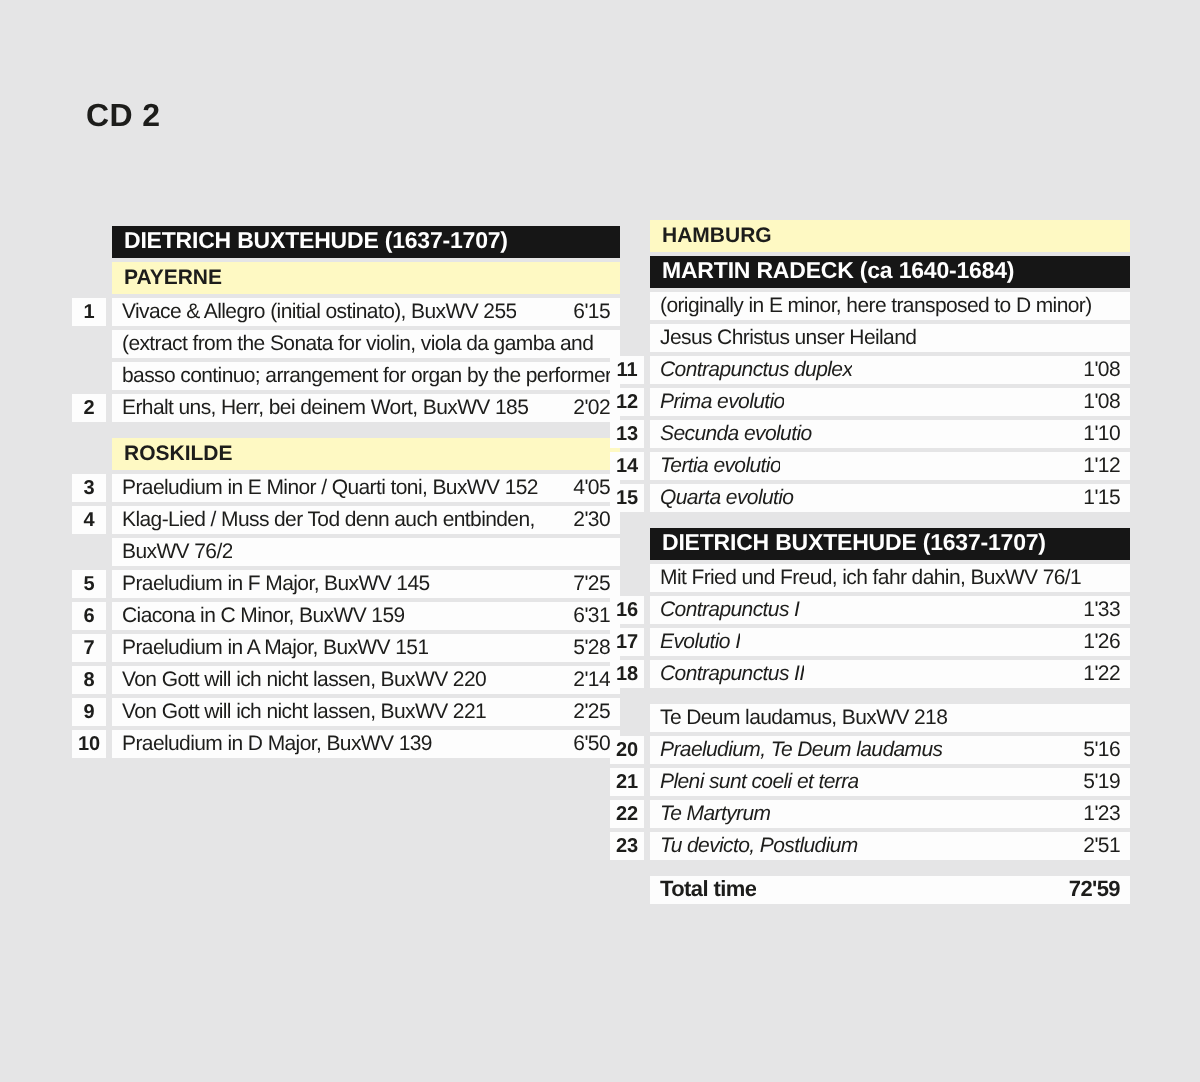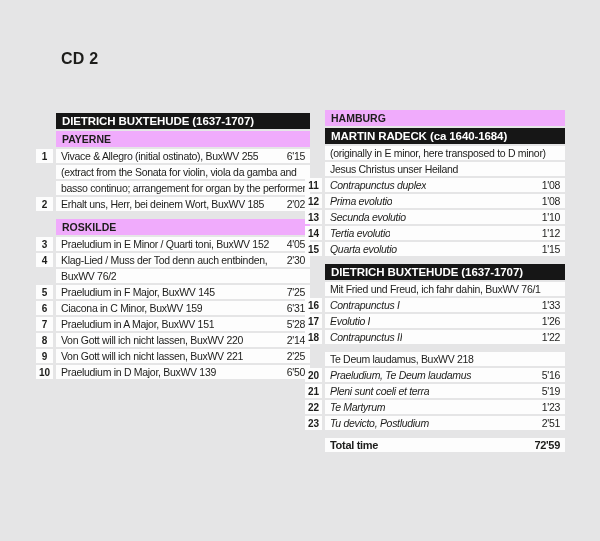--- a/index.html
+++ b/index.html
@@ -10,21 +10,21 @@
   }
   .canvas {
     position: relative;
     width: 600px;
     height: 541px;
     background: #e5e5e6;
     overflow: hidden;
   }
   .cd-title {
     position: absolute;
-    left: 61px;
+    left: 43px;
     top: 50px;
     font-size: 16px;
     font-weight: bold;
     color: #1d1d1b;
     letter-spacing: 0.2px;
   }
   .tracktable {
     position: absolute;
     display: flex;
     flex-direction: column;
@@ -68,21 +68,21 @@
     height: 16px;
     display: flex;
     align-items: center;
     padding: 0 6px;
     font-size: 11.5px;
     font-weight: bold;
     letter-spacing: -0.1px;
     white-space: nowrap;
   }
   .bar-gray {
-    background: #f0abfc;
+    background: #fef9c3;
     color: #1d1d1b;
     height: 16px;
     display: flex;
     align-items: center;
     padding: 0 6px;
     font-size: 10.5px;
     font-weight: bold;
     white-space: nowrap;
   }
   .t { overflow: hidden; }

